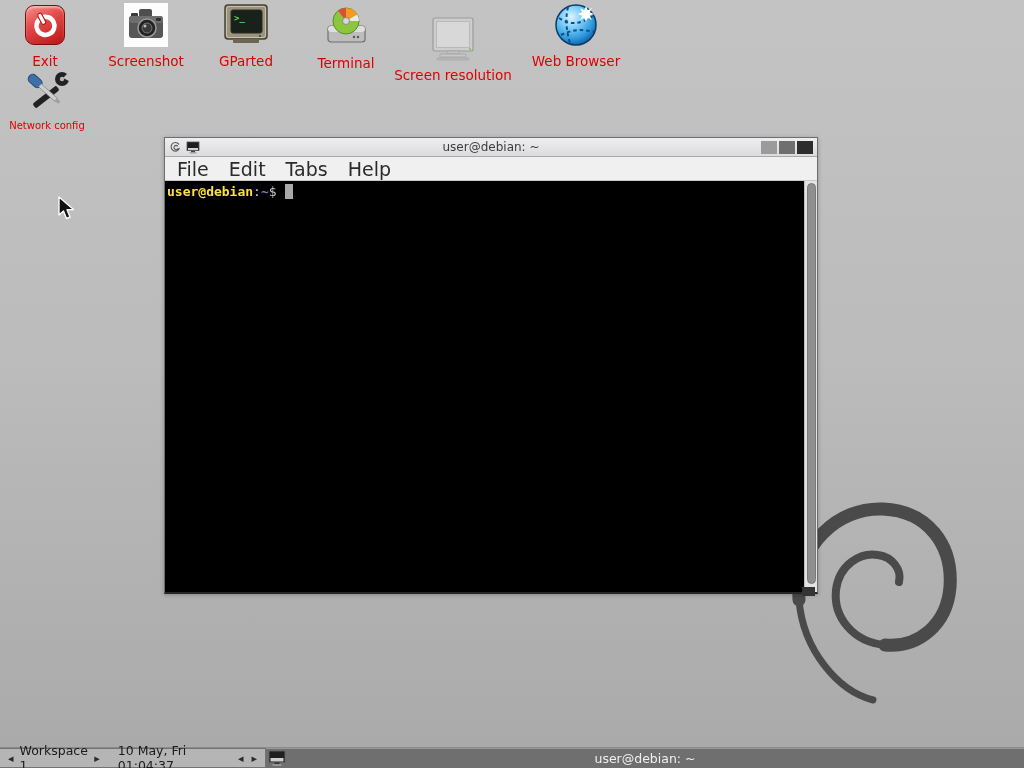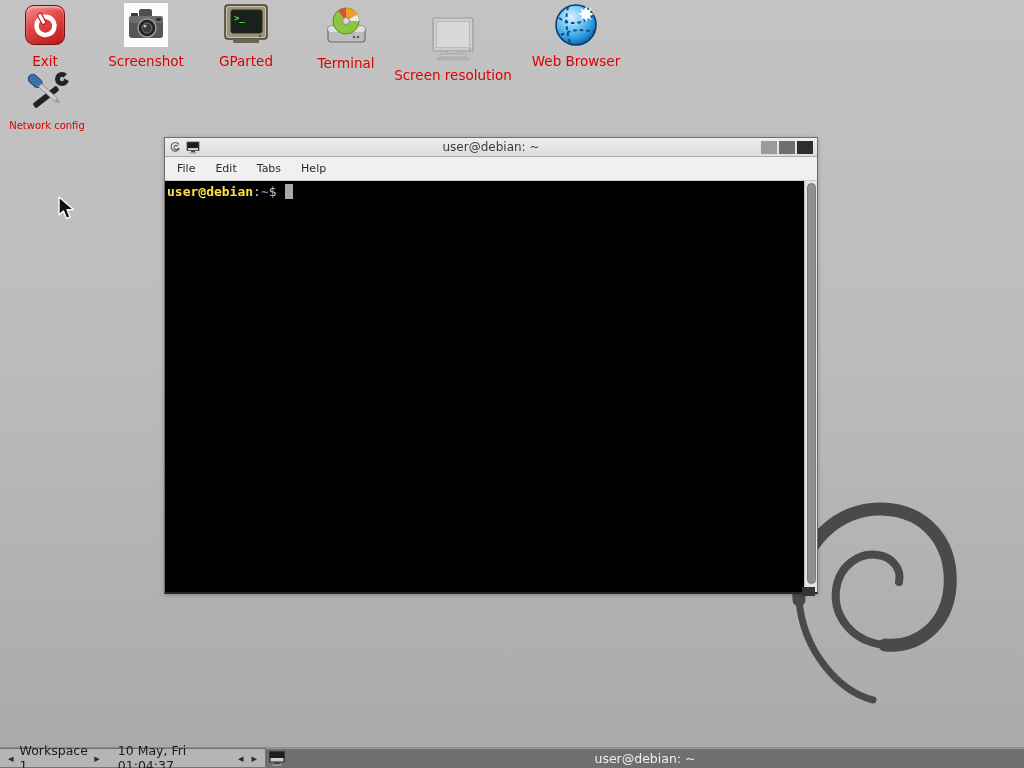--- a/index.html
+++ b/index.html
@@ -47,21 +47,21 @@
   .winbtns { width:70px; display:flex; justify-content:flex-end; gap:2px; }
   .wb { width:16px; height:13px; display:inline-block; }
   .wb-min { background:#9b9b9b; }
   .wb-max { background:#6f6f6f; }
   .wb-close { background:#2d2d2d; }
 
   .menubar {
     height:24px; background:#f0f0f0; border-bottom:1px solid #c9c9c9;
     display:flex; align-items:center; padding-left:2px; flex:0 0 auto;
   }
-  .menuitem { font-size:11px; color:#2b2b2b; padding:3px 10px;text-align:center; }
+  .menuitem { font-size:19px; color:#2b2b2b; padding:3px 10px;text-align:center; }
 
   .content { flex:1; display:flex; background:#000; position:relative; min-height:0; }
   .termarea { flex:1; padding:3px 2px; font-family:"DejaVu Sans Mono","Liberation Mono",monospace; font-size:13px; }
   .p-user { color:#fde047; font-weight:bold; }
   .p-plain { color:#c9c9c9; }
   .p-path { color:#7d7dc4; font-weight:bold; }
   .cursor { display:inline-block; width:8px; height:15px; background:#a9a9a9; vertical-align:text-bottom; margin-left:8px; }
 
   .vscroll { flex:0 0 13px; background:#e4e4e4; position:relative; border-left:1px solid #bdbdbd; }
   .vthumb { position:absolute; left:1.5px; right:1.5px; top:2px; bottom:8px; background:#8f8f8f; border-radius:5px; border:1px solid #7a7a7a; }

